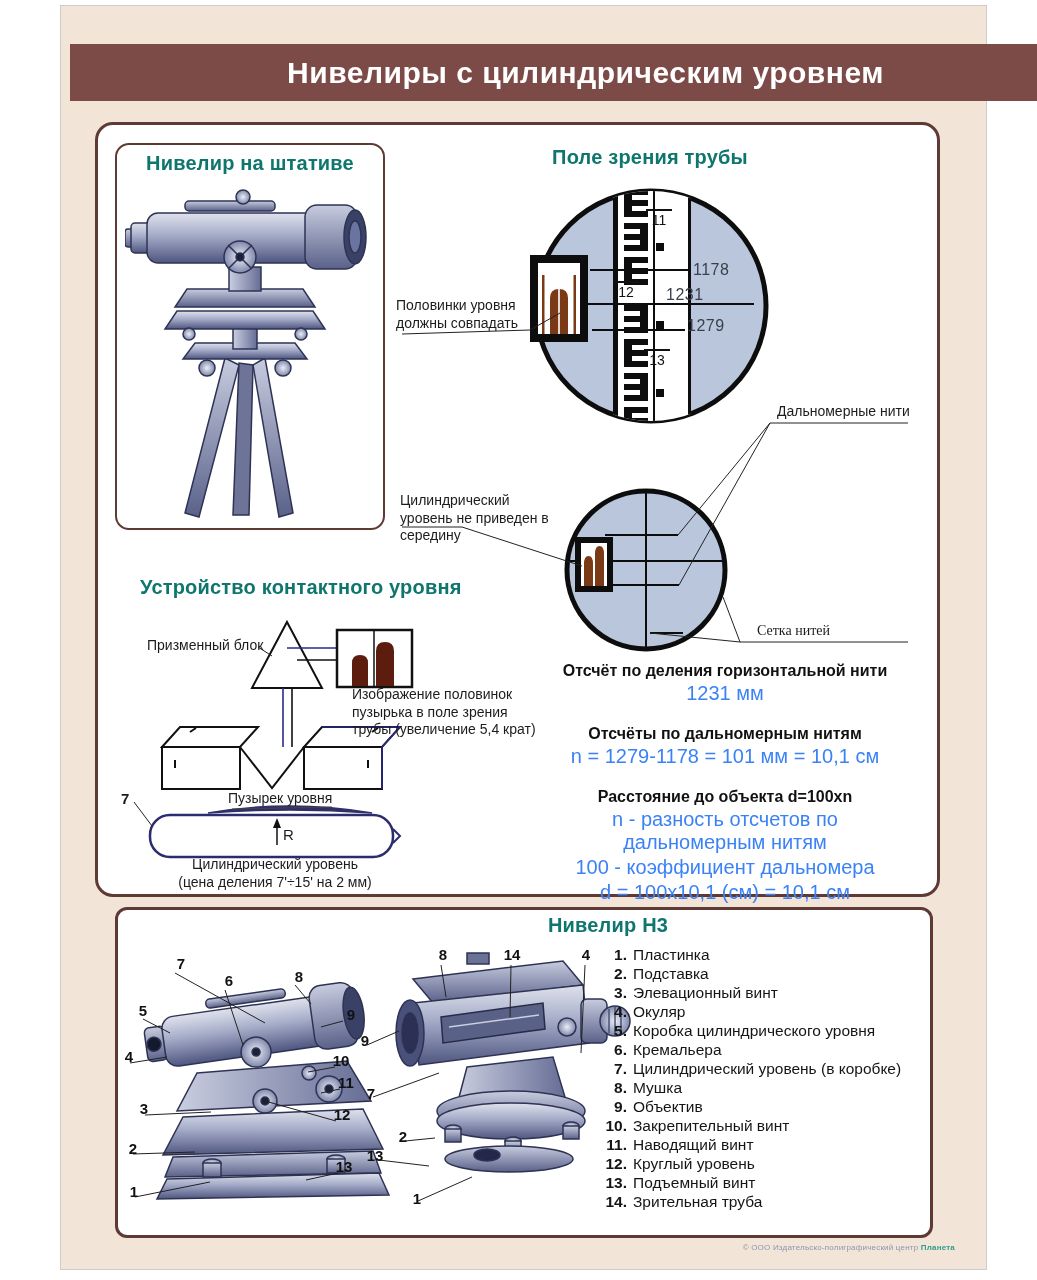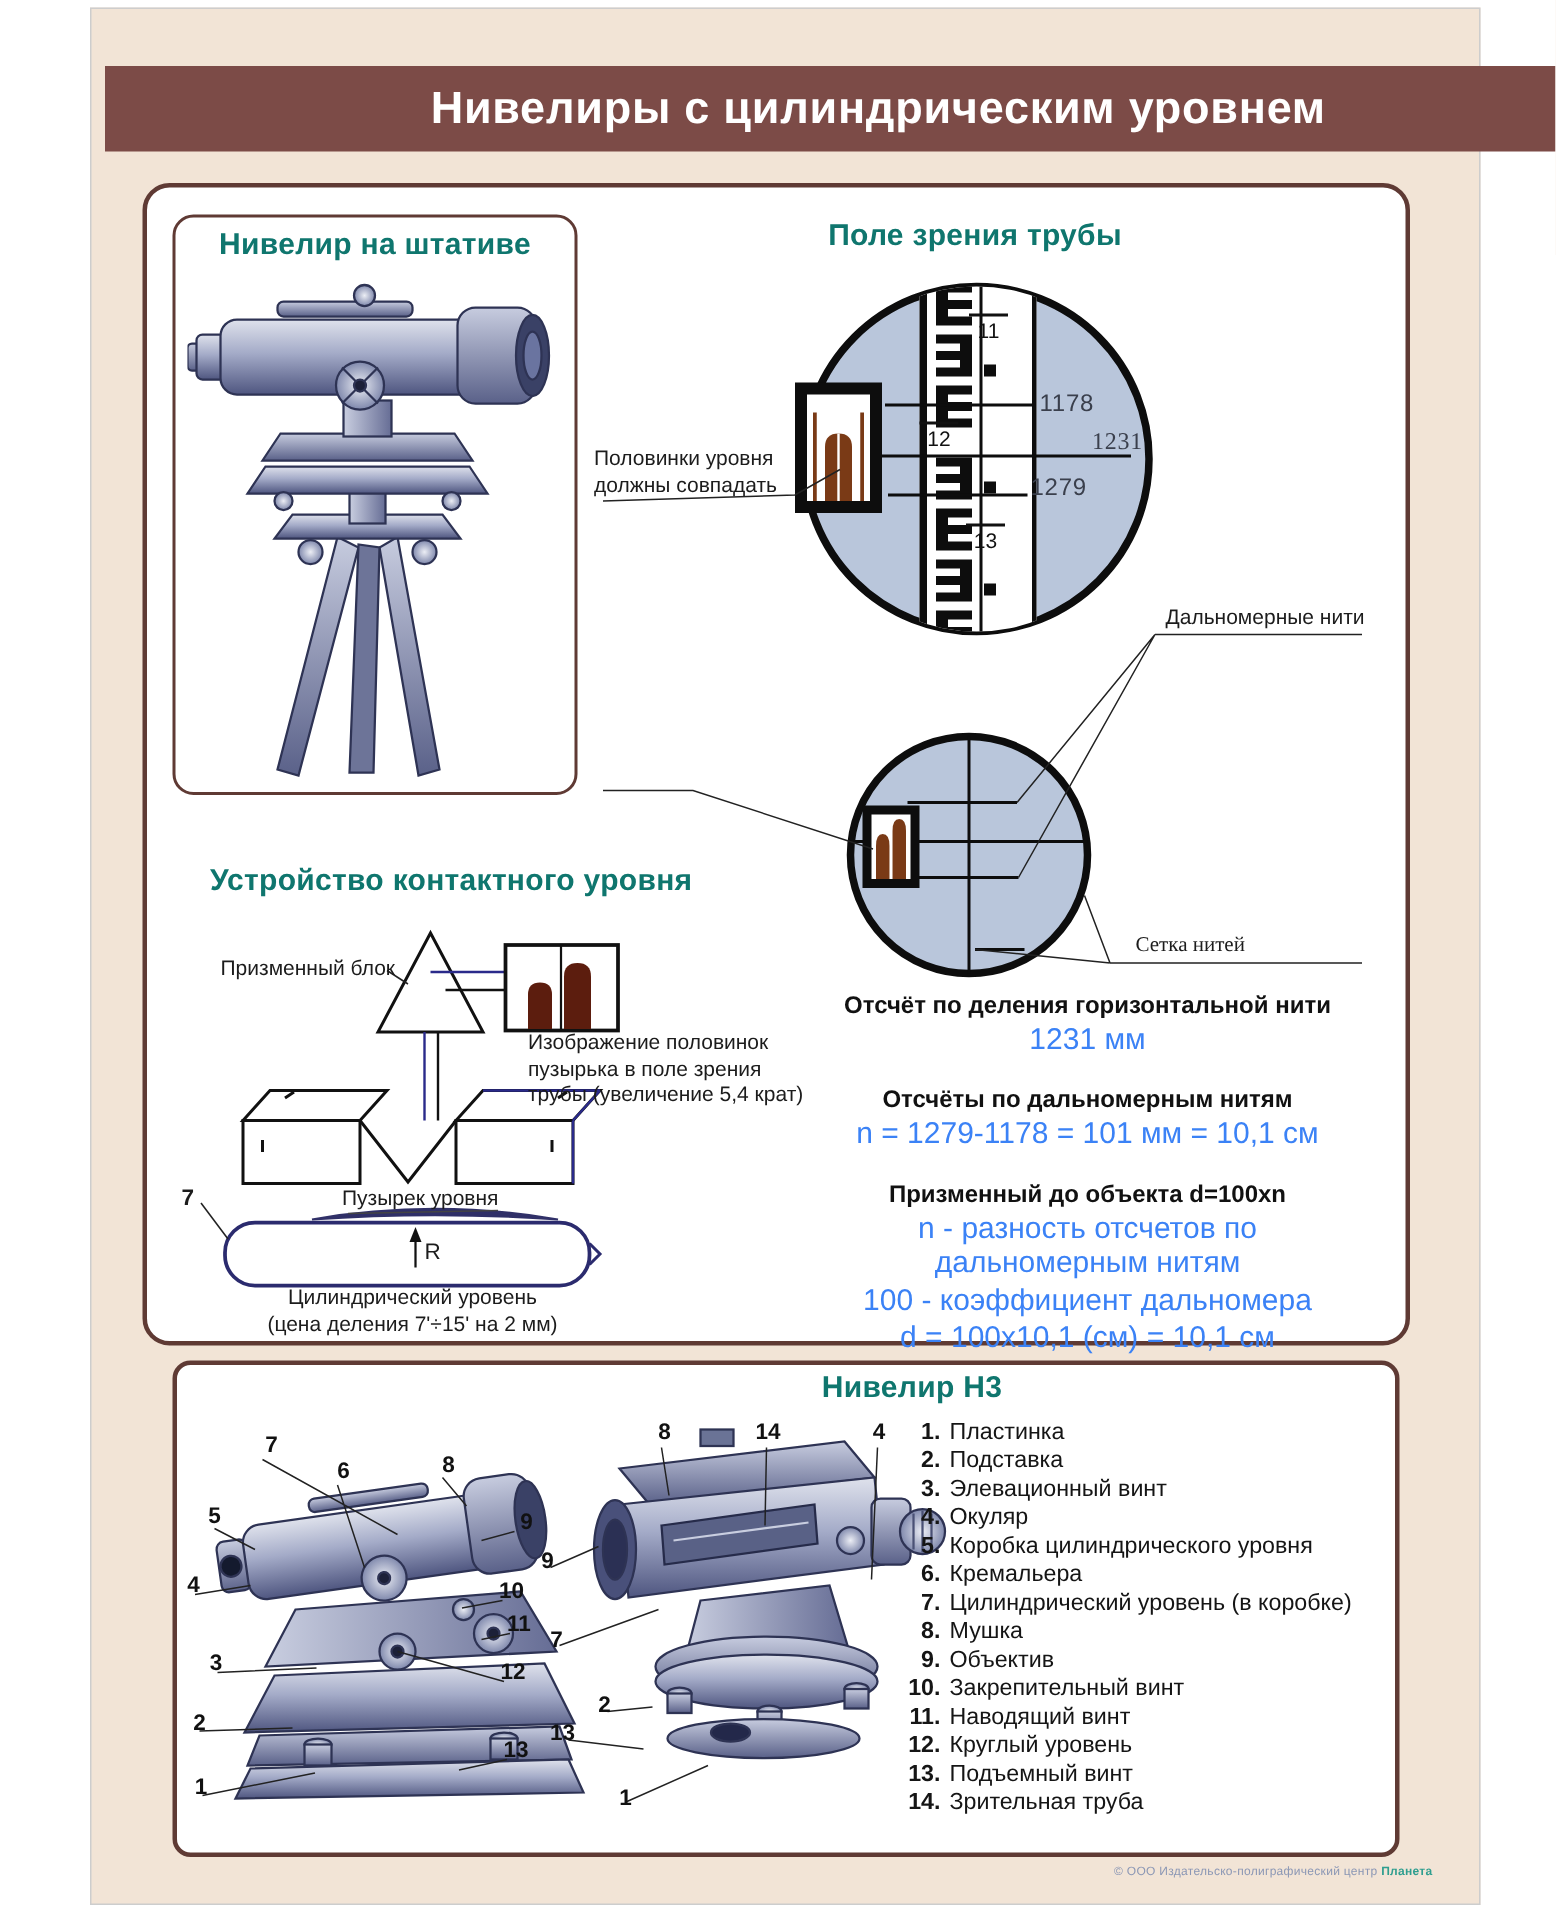--- a/index.html
+++ b/index.html
@@ -137,25 +137,26 @@
       <path d="M22,151 V115 Q22,106 31,106 Q40,106 40,115 V151 Z" fill="#7a3a16"></path>
       <rect x="30.2" y="106" width="1.6" height="45" fill="#ffffff"></rect>
     </g>
   </svg>
 
   <span class="abs staffnum" style="left:646px;top:209px;width:26px;">11</span>
   <span class="abs staffnum" style="left:613px;top:281px;width:26px;">12</span>
   <span class="abs staffnum" style="left:644px;top:349px;width:26px;">13</span>
 
   <span class="abs reading" style="left:693px;top:261px;">1178</span>
-  <span class="abs reading" style="left:728px;top:286px;font-family:Liberation Serif, serif;">1231</span>
+  <span class="abs reading" style="left:666px;top:286px;">1231</span>
   <span class="abs reading" style="left:687px;top:317px;">1279</span>
 
   <div class="abs lbl" style="left:396px;top:297px;width:130px;">Половинки уровня должны совпадать</div>
   <div class="abs lbl" style="left:777px;top:403px;">Дальномерные нити</div>
+  <div class="abs lbl" style="left:400px;top:492px;width:165px;">Цилиндрический уровень не приведен в середину</div>
   <div class="abs lbl" style="left:757px;top:622px;font-family:Liberation Serif, serif;">Сетка нитей</div>
 
   <svg class="abs" style="left:560px;top:484px;" width="172" height="172" viewBox="0 0 172 172">
     <circle cx="86" cy="86" r="79" fill="#b9c6db" stroke="#0d0d0d" stroke-width="5"></circle>
     <g stroke="#0d0d0d" stroke-width="2">
       <line x1="86" y1="7" x2="86" y2="165"></line>
       <line x1="7" y1="77" x2="165" y2="77"></line>
       <line x1="45" y1="51" x2="118" y2="51"></line>
       <line x1="45" y1="101" x2="119" y2="101"></line>
       <line x1="90" y1="149" x2="123" y2="149"></line>
@@ -167,21 +168,21 @@
       <path d="M35,102 V70 Q35,62 39.5,62 Q44,62 44,70 V102 Z" fill="#7a3a16"></path>
       <rect x="33.3" y="62" width="1.4" height="40" fill="#ffffff"></rect>
     </g>
   </svg>
 
   <div class="abs calc" style="left:540px;top:648px;">
     <div class="t">Отсчёт по деления горизонтальной нити</div>
     <div class="v">1231 мм</div>
     <div class="t" style="margin-top:20px;">Отсчёты по дальномерным нитям</div>
     <div class="v">n = 1279-1178 = 101 мм = 10,1 см</div>
-    <div class="t" style="margin-top:20px;">Призменный до объекта d=100xn</div>
+    <div class="t" style="margin-top:20px;">Расстояние до объекта d=100xn</div>
     <div class="v">n - разность отсчетов по дальномерным нитям</div>
     <div class="v">100 - коэффициент дальномера</div>
     <div class="v">d = 100x10,1 (см) = 10,1 см</div>
   </div>
 
   <div class="abs h-sec" style="left:140px;top:576px;">Устройство контактного уровня</div>
 
   <svg class="abs" style="left:120px;top:610px;" width="420" height="290" viewBox="0 0 420 290">
 
     <path d="M167,12 L202,78 H132 Z" fill="#ffffff" stroke="#111" stroke-width="2"></path>

